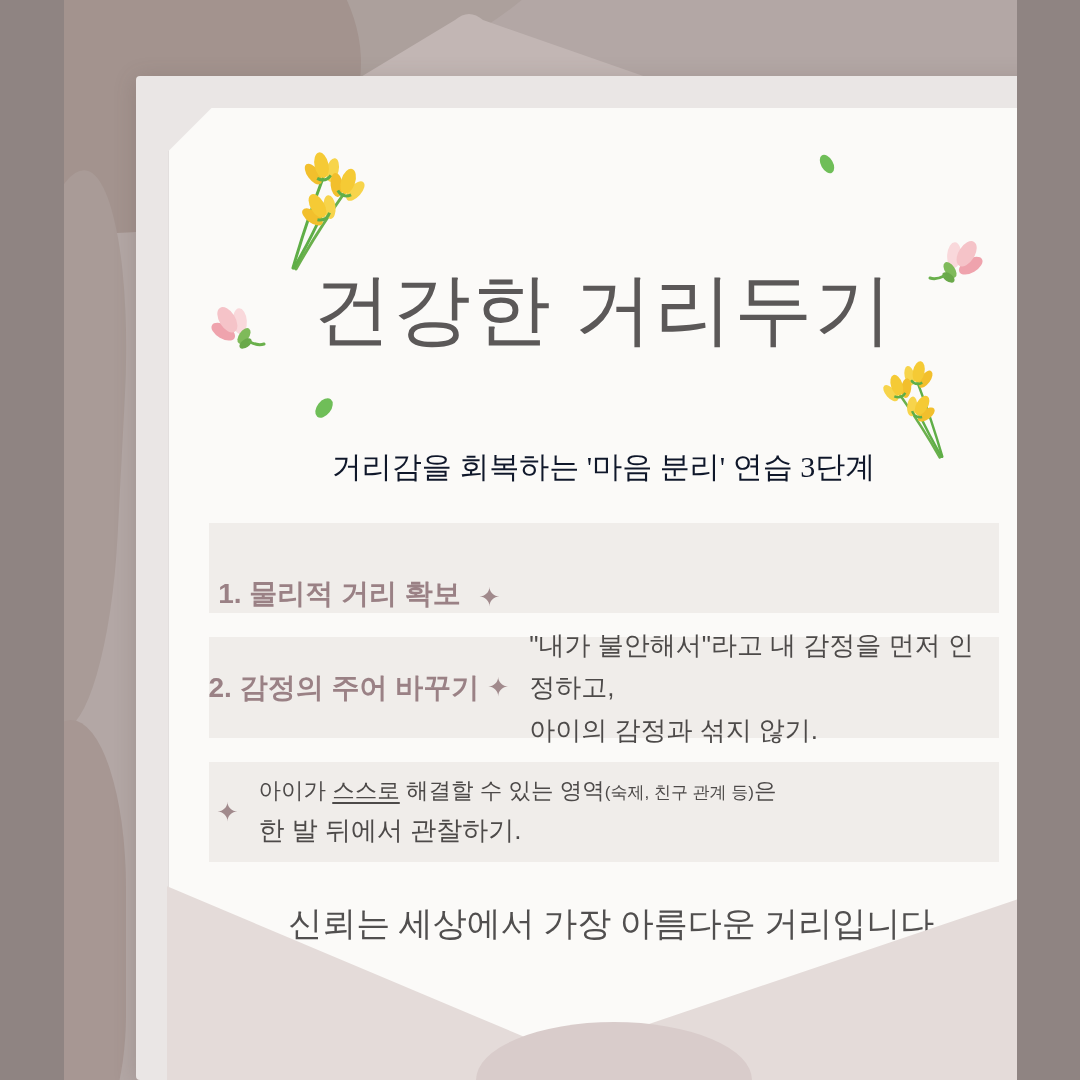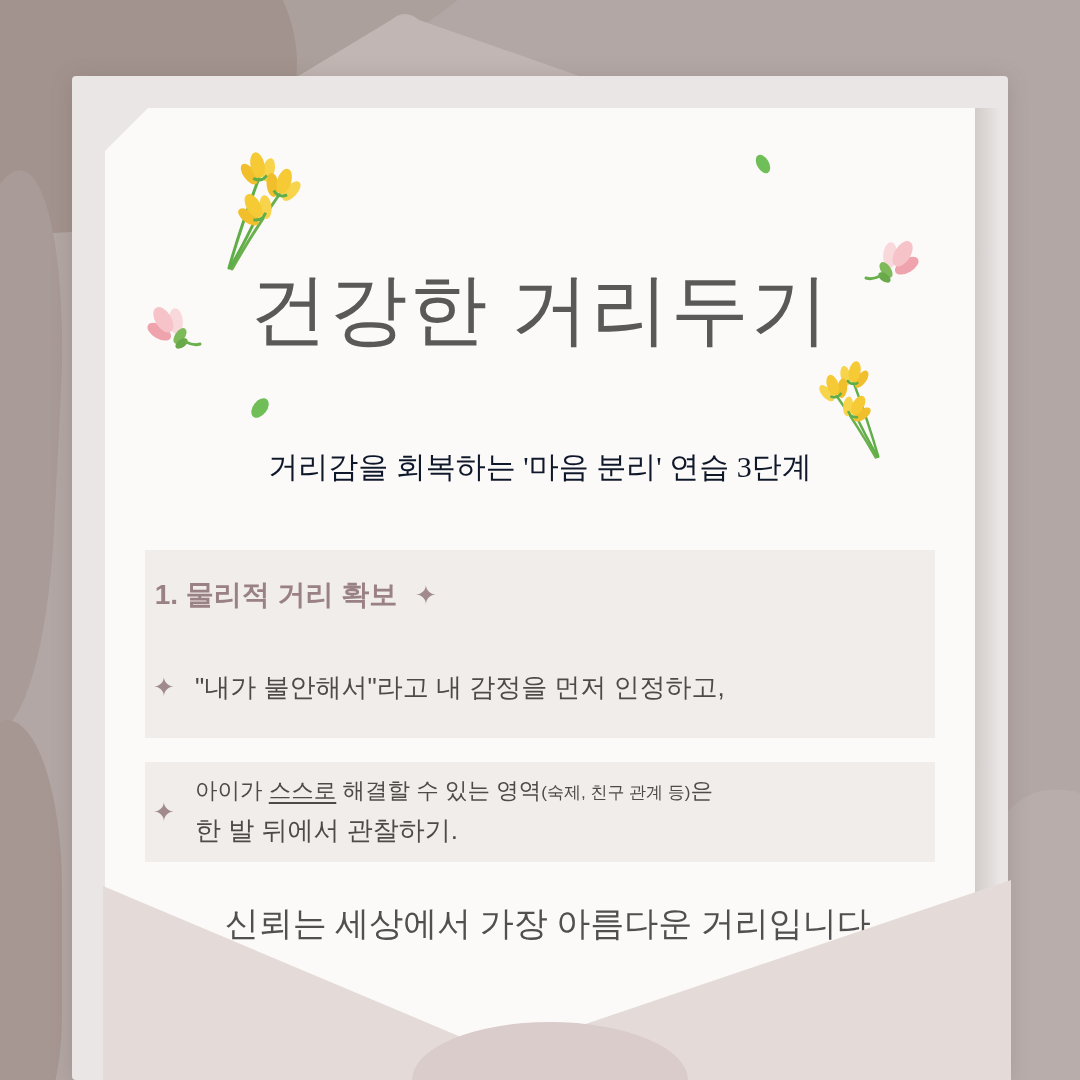--- a/index.html
+++ b/index.html
@@ -1,17 +1,17 @@
 <!DOCTYPE html>
 <html><head>
 <meta charset="utf-8">
 <style>
   html,body{margin:0;padding:0;background:#8f8482;}
   .canvas{
-    position:relative;width:1080px;height:1080px;margin:0 auto;
+    position:relative;width:953px;height:1080px;margin:0 auto;
     background:#b3a7a5;overflow:hidden;
     font-family:"Liberation Sans","DejaVu Sans",sans-serif;
   }
   
   .blob{position:absolute;}
   .blob-tl-mid{left:-260px;top:-190px;width:800px;height:310px;background:#aca09c;
     border-radius:0 0 55% 45%/0 0 70% 80%;transform:rotate(-6deg);}
   .blob-tl-dark{left:-300px;top:-170px;width:600px;height:400px;background:#a3938e;
     border-radius:45% 55% 62% 38%/40% 55% 60% 45%;transform:rotate(14deg);}
   .blob-left-col{left:-42px;top:170px;width:100px;height:560px;background:#a99b97;
@@ -35,21 +35,21 @@
   .title{position:absolute;left:0;top:258px;width:1080px;text-align:center;
     font-family:"Liberation Serif","DejaVu Serif",serif;font-size:78px;font-weight:400;
     color:#5b5858;letter-spacing:2px;}
   .subtitle{position:absolute;left:0;top:447px;width:1080px;text-align:center;
     font-family:"Liberation Serif","DejaVu Serif",serif;font-size:30px;color:#0f172a;}
   .footer-line{position:absolute;left:0;top:901px;width:1080px;text-align:center;
     font-family:"Liberation Serif","DejaVu Serif",serif;font-size:34px;color:#514f4f;margin-left:12px;}
   
   .step{position:absolute;left:145px;width:790px;background:#f0edea;
     display:flex;align-items:center;}
-  .step1{top:550px;height:90px;}
+  .step1{top:523px;height:90px;align-items:flex-end;}
   .step2{top:637px;height:101px;}
   .step3{top:762px;height:100px;}
   .step-label{flex:0 0 262px;text-align:center;font-weight:bold;font-size:28px;
     color:#9a8185;white-space:nowrap;}
   .sparkle{flex:0 0 38px;text-align:center;font-size:26px;color:#a18a8c;}
   .step-desc{margin-left:12px;font-size:26px;color:#4d4a49;line-height:1.62;}
   .mixline{font-size:22.5px;text-align:center;}
   .mixline .u{text-decoration:underline;text-underline-offset:4px;}
   .mixline .small{font-size:17px;}
   
@@ -181,23 +181,25 @@
 
   <div class="title">건강한 거리두기</div>
   <div class="subtitle">거리감을 회복하는 '마음 분리' 연습 3단계</div>
 
   <div class="step step1">
     <div class="step-label">1. 물리적 거리 확보</div>
     <div class="sparkle">✦</div>
   </div>
 
   <div class="step step2">
+    <div class="step-label">2. 감정의 주어 바꾸기</div>
     <div class="sparkle">✦</div>
     <div class="step-desc">
       <div>"내가 불안해서"라고 내 감정을 먼저 인정하고,</div>
+      <div>아이의 감정과 섞지 않기.</div>
     </div>
   </div>
 
   <div class="step step3">
     <div class="sparkle">✦</div>
     <div class="step-desc">
       <div class="mixline"><span>아이가 </span><span class="u">스스로</span><span> 해결할 수 있는 영역</span><span class="small">(숙제, 친구 관계 등)</span><span>은</span></div>
       <div>한 발 뒤에서 관찰하기.</div>
     </div>
   </div>

